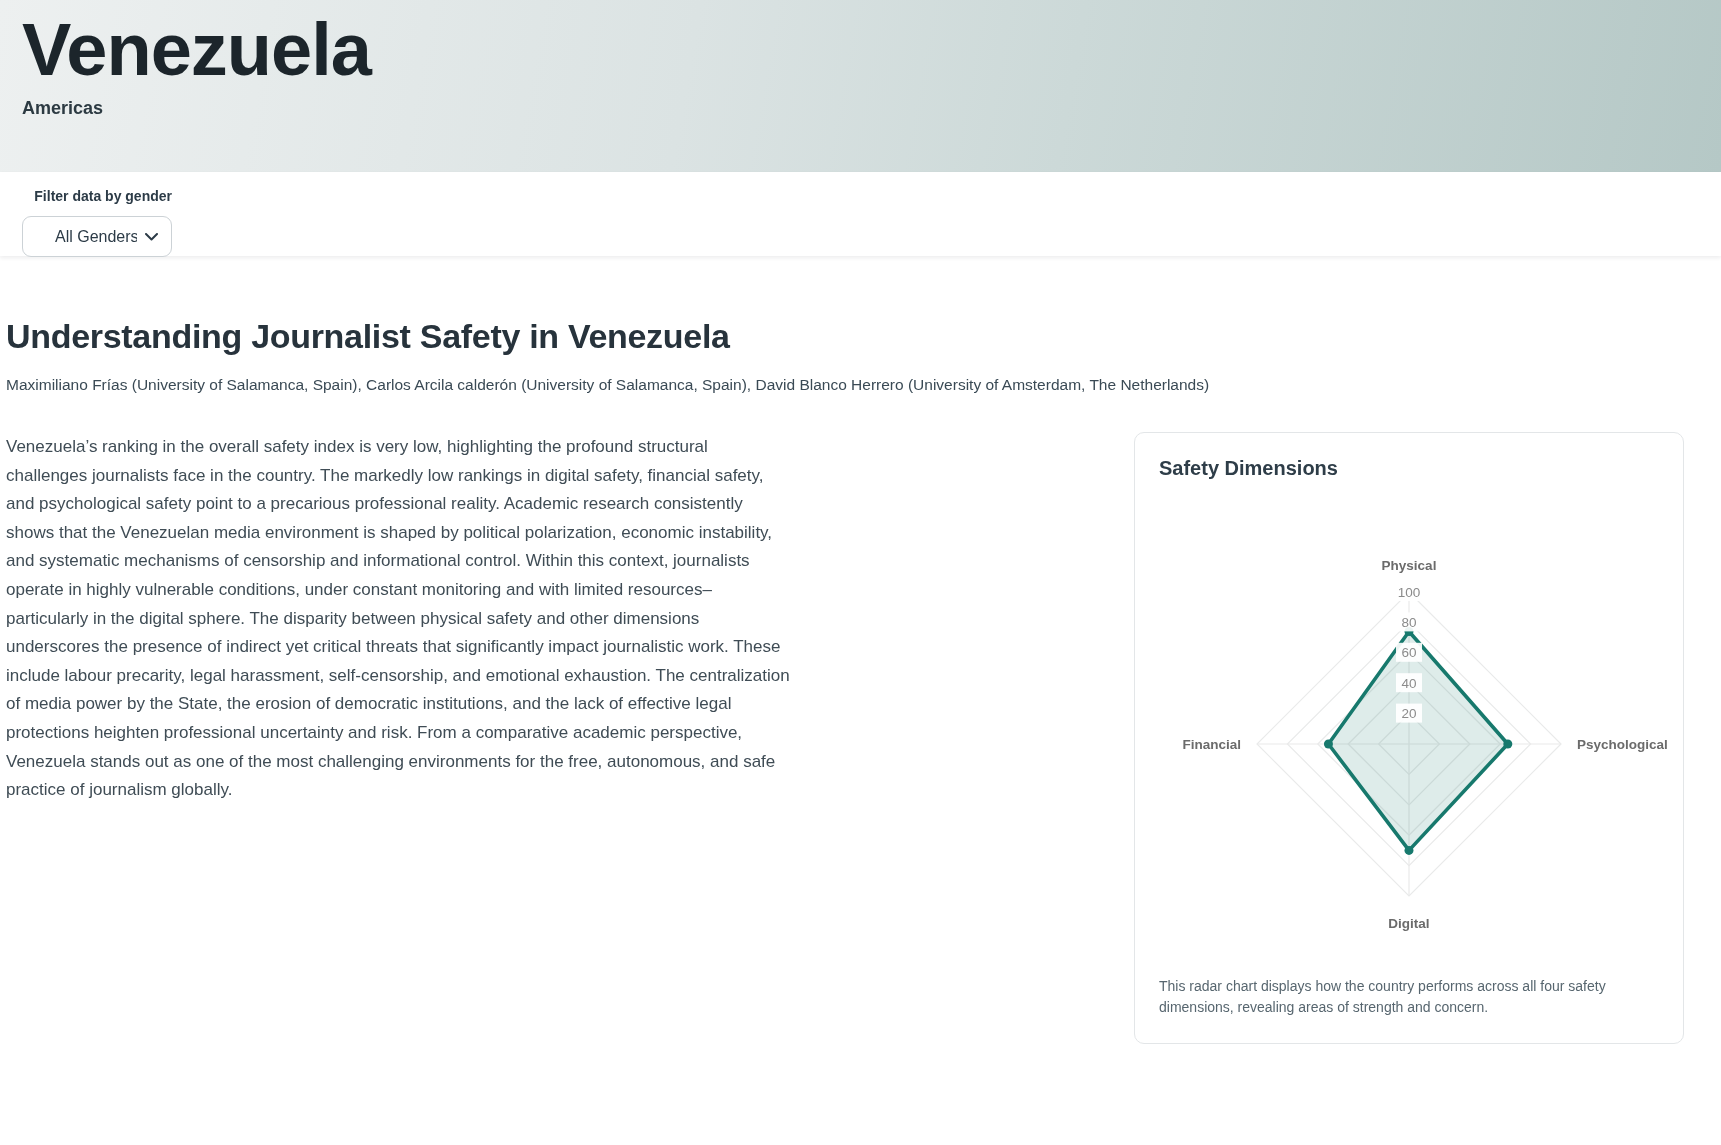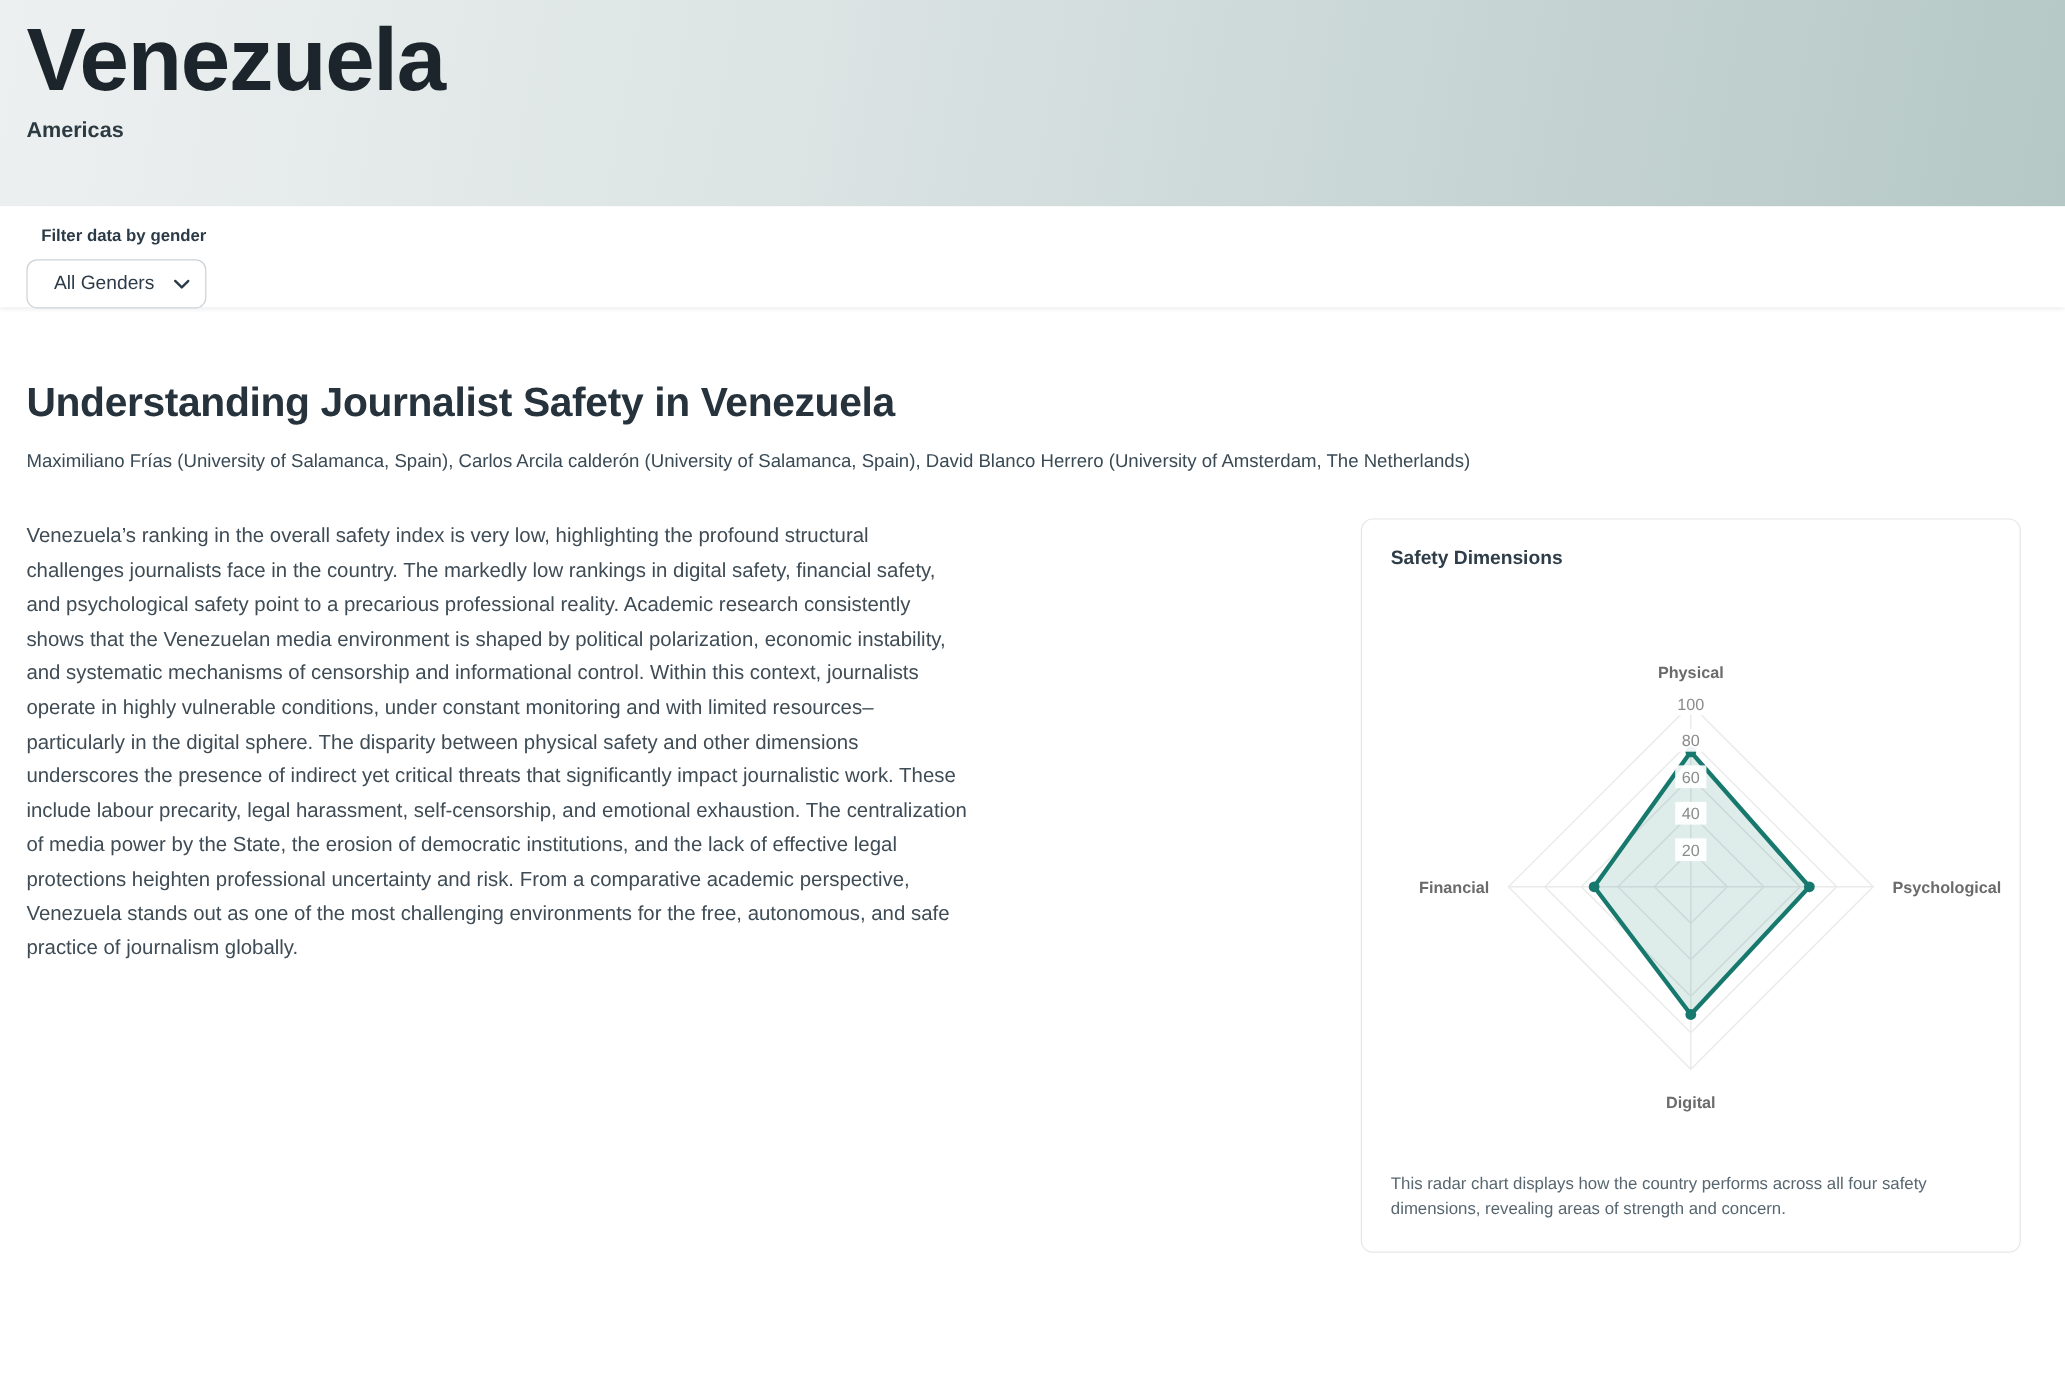--- a/index.html
+++ b/index.html
@@ -39,41 +39,41 @@
   .tab:first-child { padding-left:4px; }
   .tab.active { color:#1e2930; font-weight:700; border-bottom-color:#0e7468; }
 
   .filter-group { margin-top:16px; width:150px; }
   .filter-label { font-size:14px; font-weight:700; color:#2c3b47; text-align:right; white-space:nowrap; margin-left:-40px; width:190px; }
   .select-wrap { position:relative; margin-top:12px; }
   .select-wrap select {
     appearance:none; -webkit-appearance:none;
     width:150px; height:41px; border:1px solid #ccd2d6; border-radius:9px;
     background:#fff; font-family:inherit; font-size:16px; color:#2c3b47;
-    padding:0 34px 0 22px; cursor:pointer; outline:none;
+    padding:0 34px 0 32px; cursor:pointer; outline:none;
   }
   .select-wrap .chev { position:absolute; right:14px; top:17px; pointer-events:none; }
 
   
-  .main { padding:0 37px 0 22px; }
+  .main { padding:0 37px 0 6px; }
   .main h2 { margin:61px 0 0; font-size:34px; font-weight:700; color:#27333c; letter-spacing:-.3px; }
   .authors { margin-top:20px; font-size:15.5px; color:#3a4a55; }
 
   .columns { display:flex; align-items:flex-start; margin-top:22px; }
   .body-text {
     width:785px; font-size:17px; line-height:28.6px; color:#3f4c55;
   }
 
   .chart-card {
     margin-left:auto; margin-top:16px;
     width:550px; height:612px;
     border:1px solid #e3e6e8; border-radius:10px; background:#fff;
     padding:24px; display:flex; flex-direction:column;
   }
-  .chart-card .card-title { font-size:16px; font-weight:700; color:#2e3d48; }
+  .chart-card .card-title { font-size:20px; font-weight:700; color:#2e3d48; }
   .chart-card svg { display:block; margin:14px auto 0; overflow:visible; }
   .chart-card .caption {
     margin-top:auto; font-size:14px; line-height:1.55; color:#57666f; max-width:500px;
   }
 </style>
 </head>
 <body>
 
 <div class="hero">
   <h1>Venezuela</h1>

